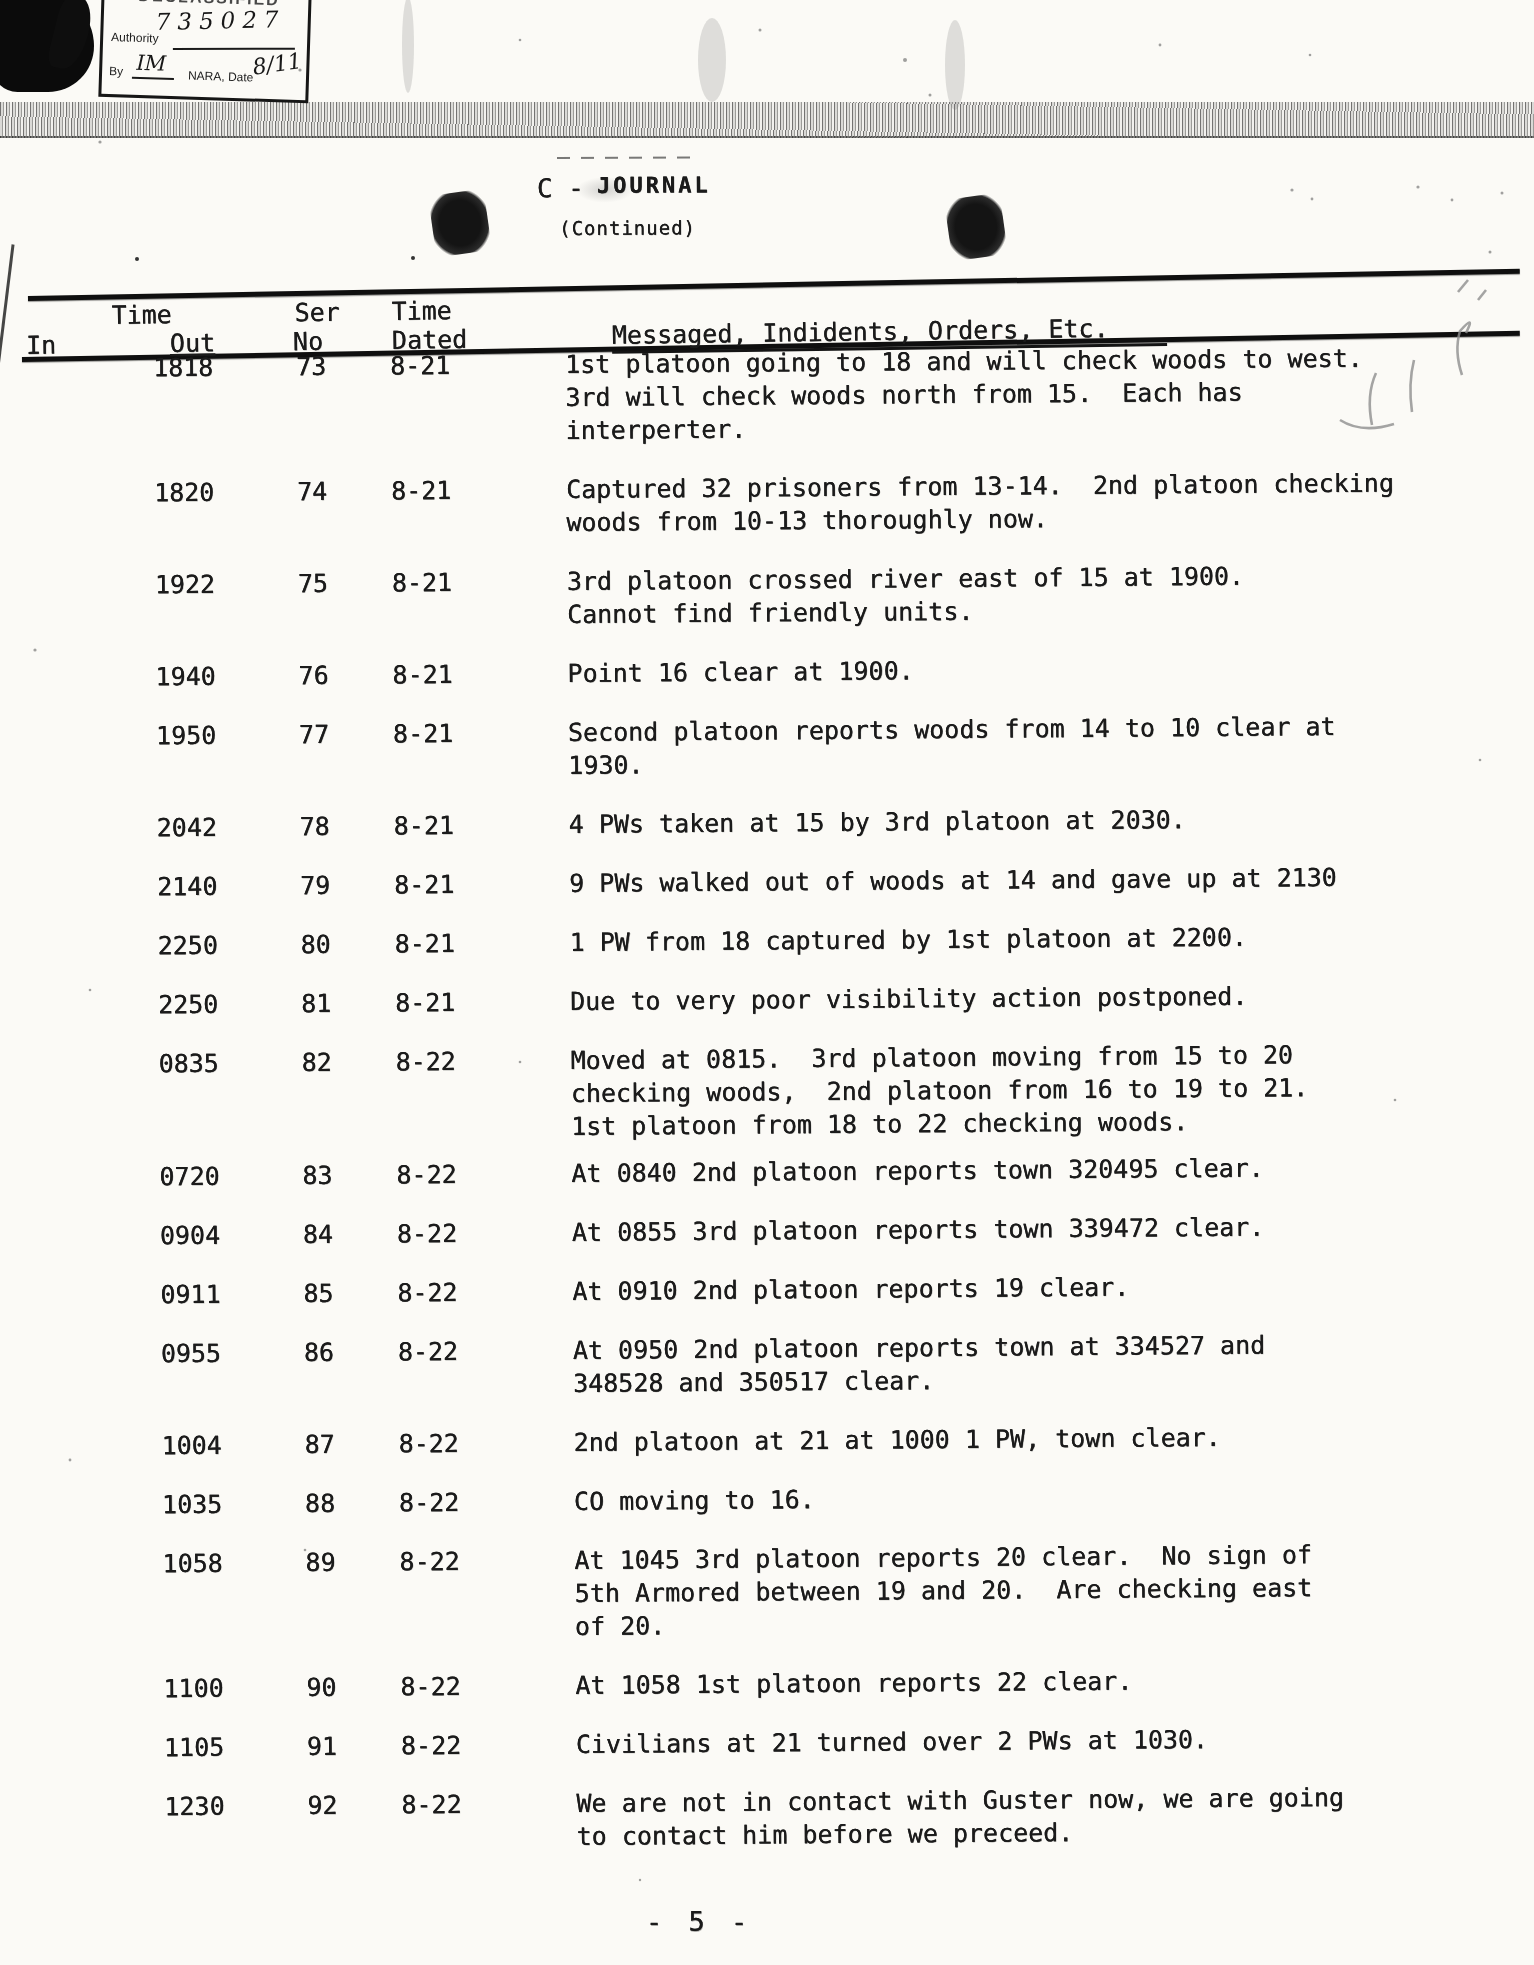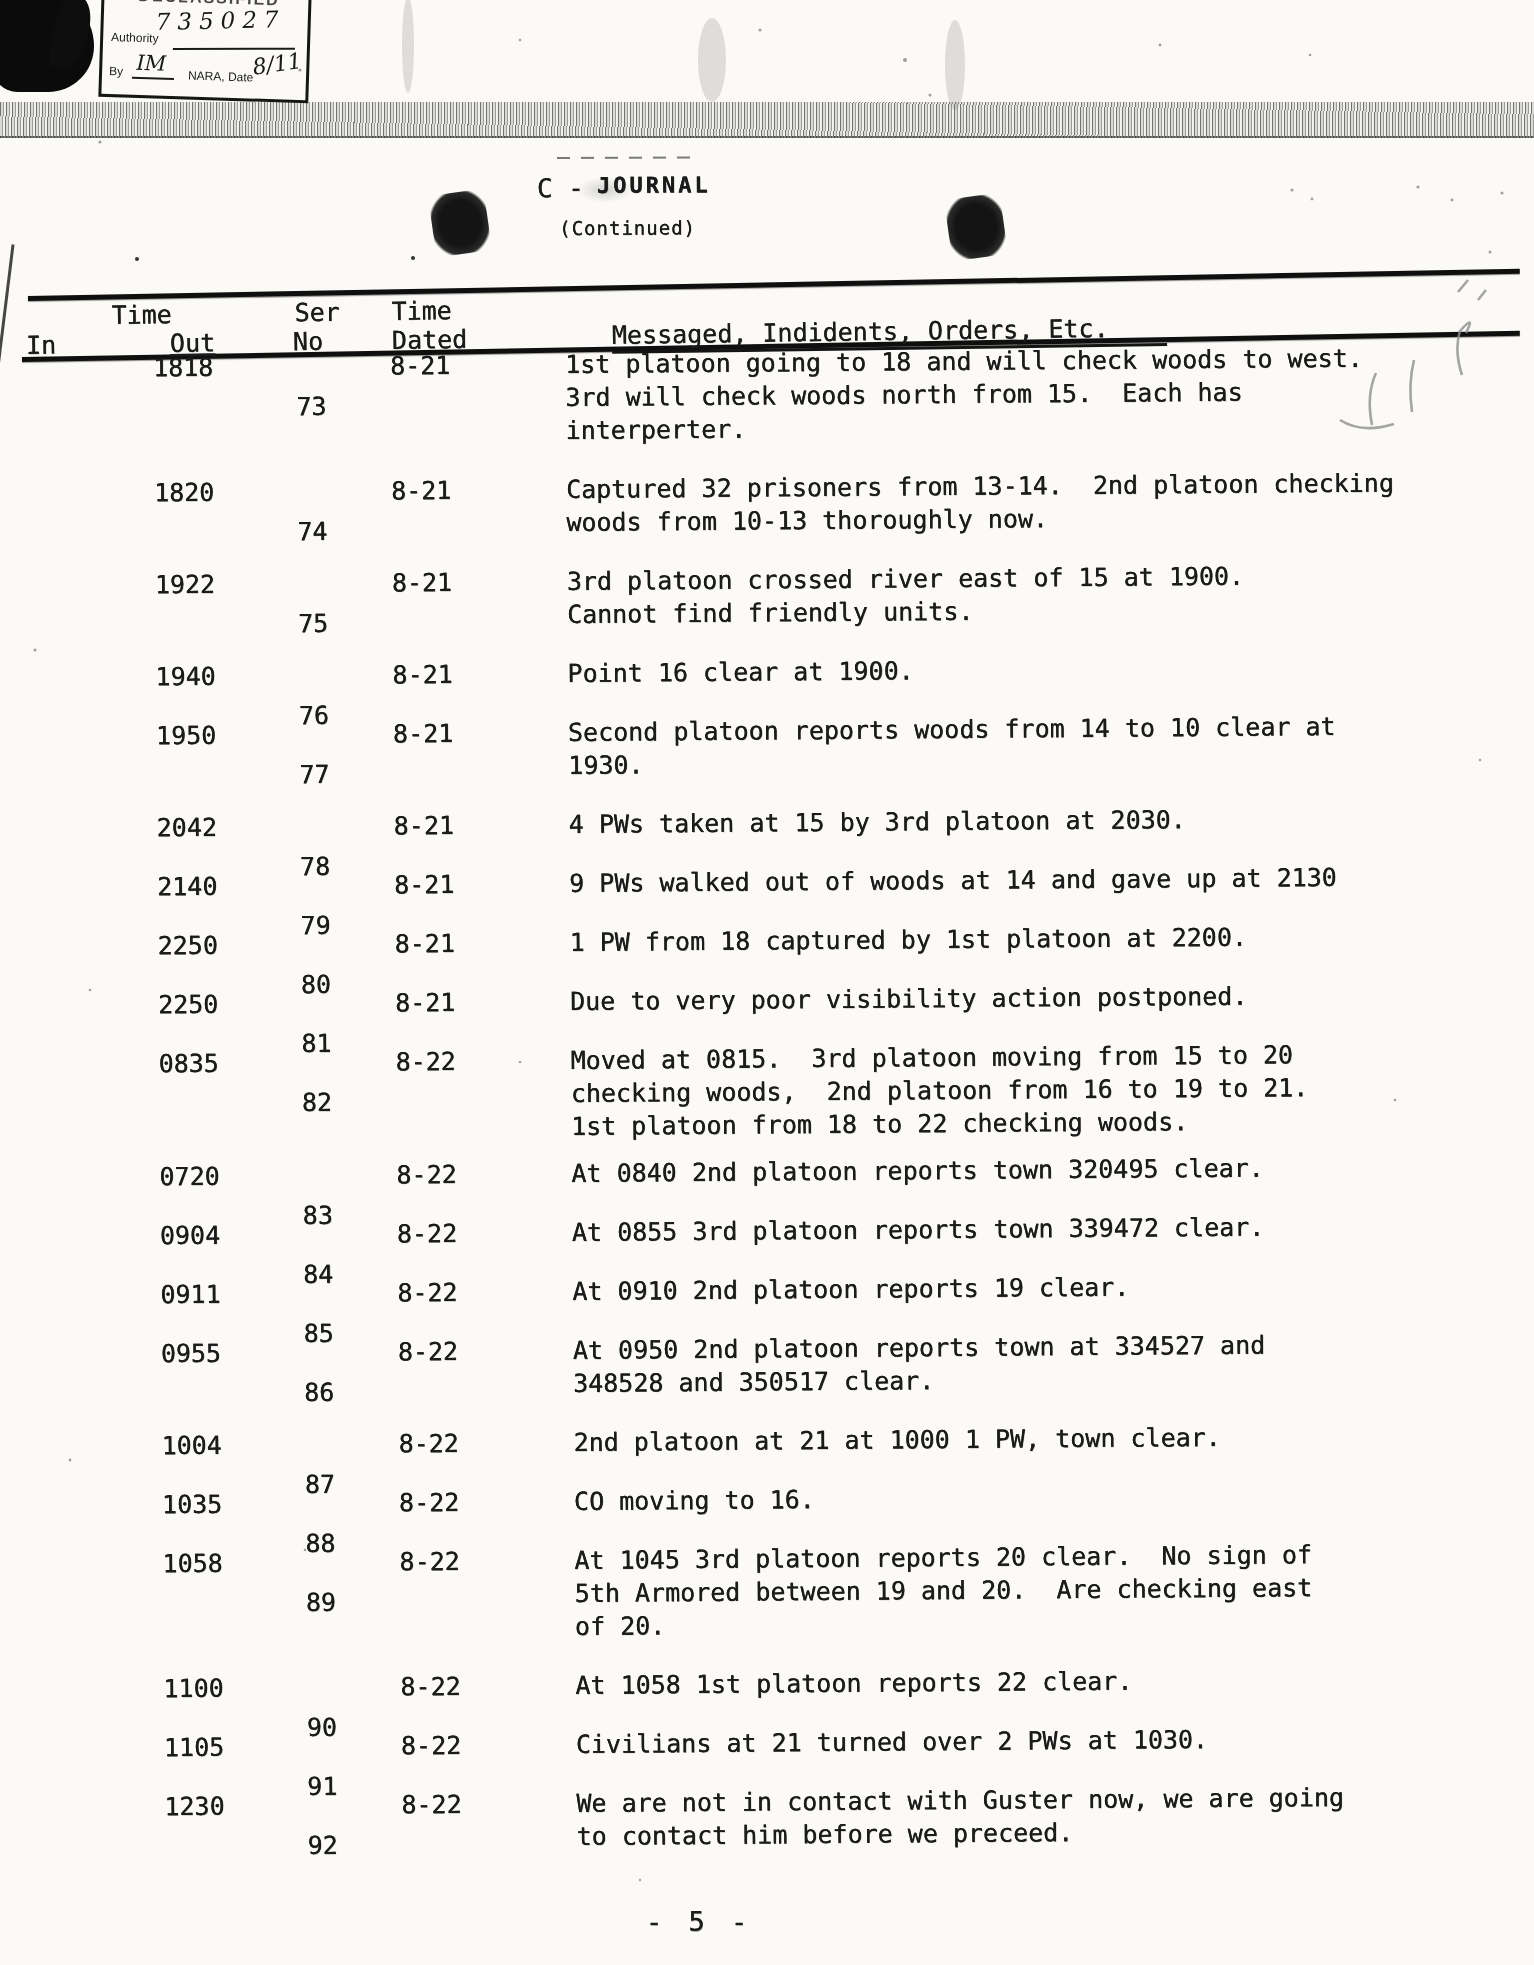--- a/index.html
+++ b/index.html
@@ -87,21 +87,21 @@
   .h-out{left:170px;top:331px;text-decoration:underline;}
   .h-no{left:293px;top:331px;}
   .h-dated{left:392px;top:331px;}
   .h-msgs{left:612px;top:329px;border-bottom:3px solid #141414;padding-right:58px;padding-bottom:1px;}
   
   .rows{position:absolute;left:0;top:352px;width:1534px;transform:rotate(-.45deg);transform-origin:60px 0;}
   .row{position:relative;margin-bottom:26px;min-height:33px;font-size:25px;line-height:33px;}
   .row.tight{margin-bottom:14px;}
   .row span{position:absolute;top:0;}
   .c-out{left:153px;}
-  .c-ser{left:296px;margin-top:40px;}
+  .c-ser{left:296px;}
   .c-date{left:390px;}
   .c-msg{left:565px;width:880px;white-space:pre-wrap;position:relative!important;display:block;margin-left:565px;left:0!important;}
   .c-msg{margin-left:0;left:565px!important;position:absolute!important;}
   .row{height:auto;}
   .row:after{content:"";display:block;}
   
   .c-msg{position:relative!important;left:0!important;margin-left:565px;}
   
   .footer{position:absolute;left:646px;top:1906px;font-size:27px;letter-spacing:5px;}
   .overlay{position:absolute;left:0;top:0;pointer-events:none;}

